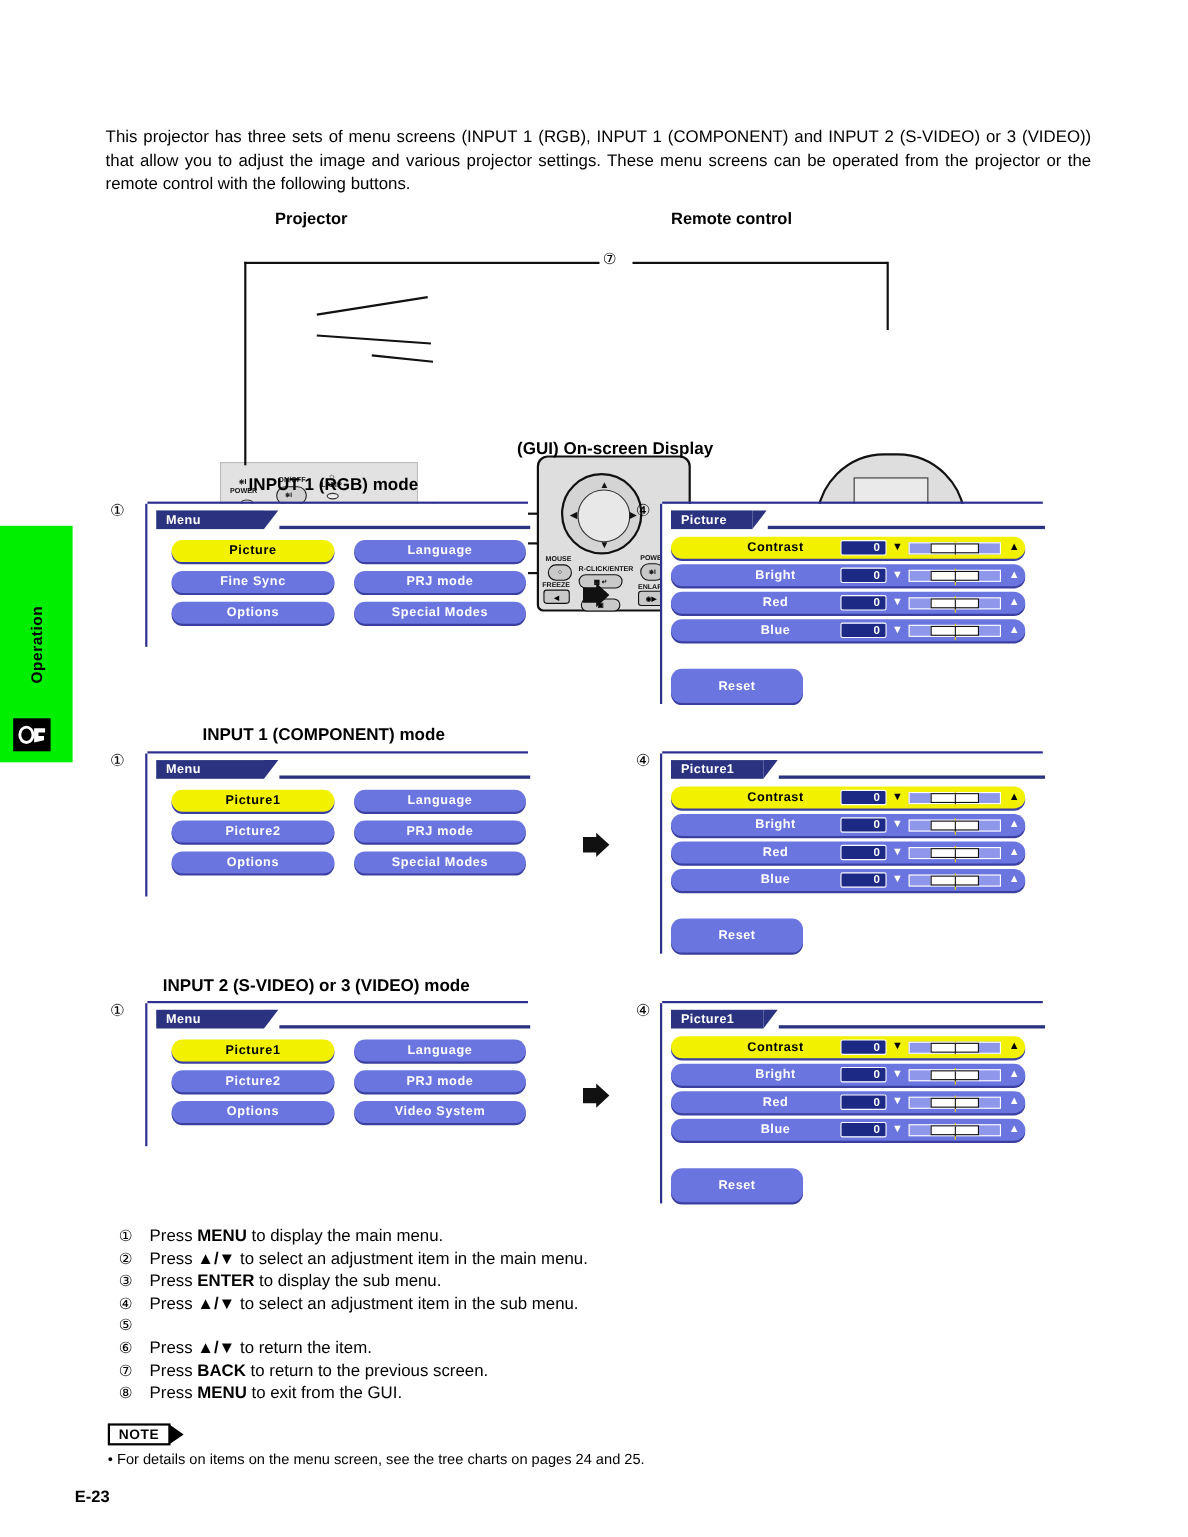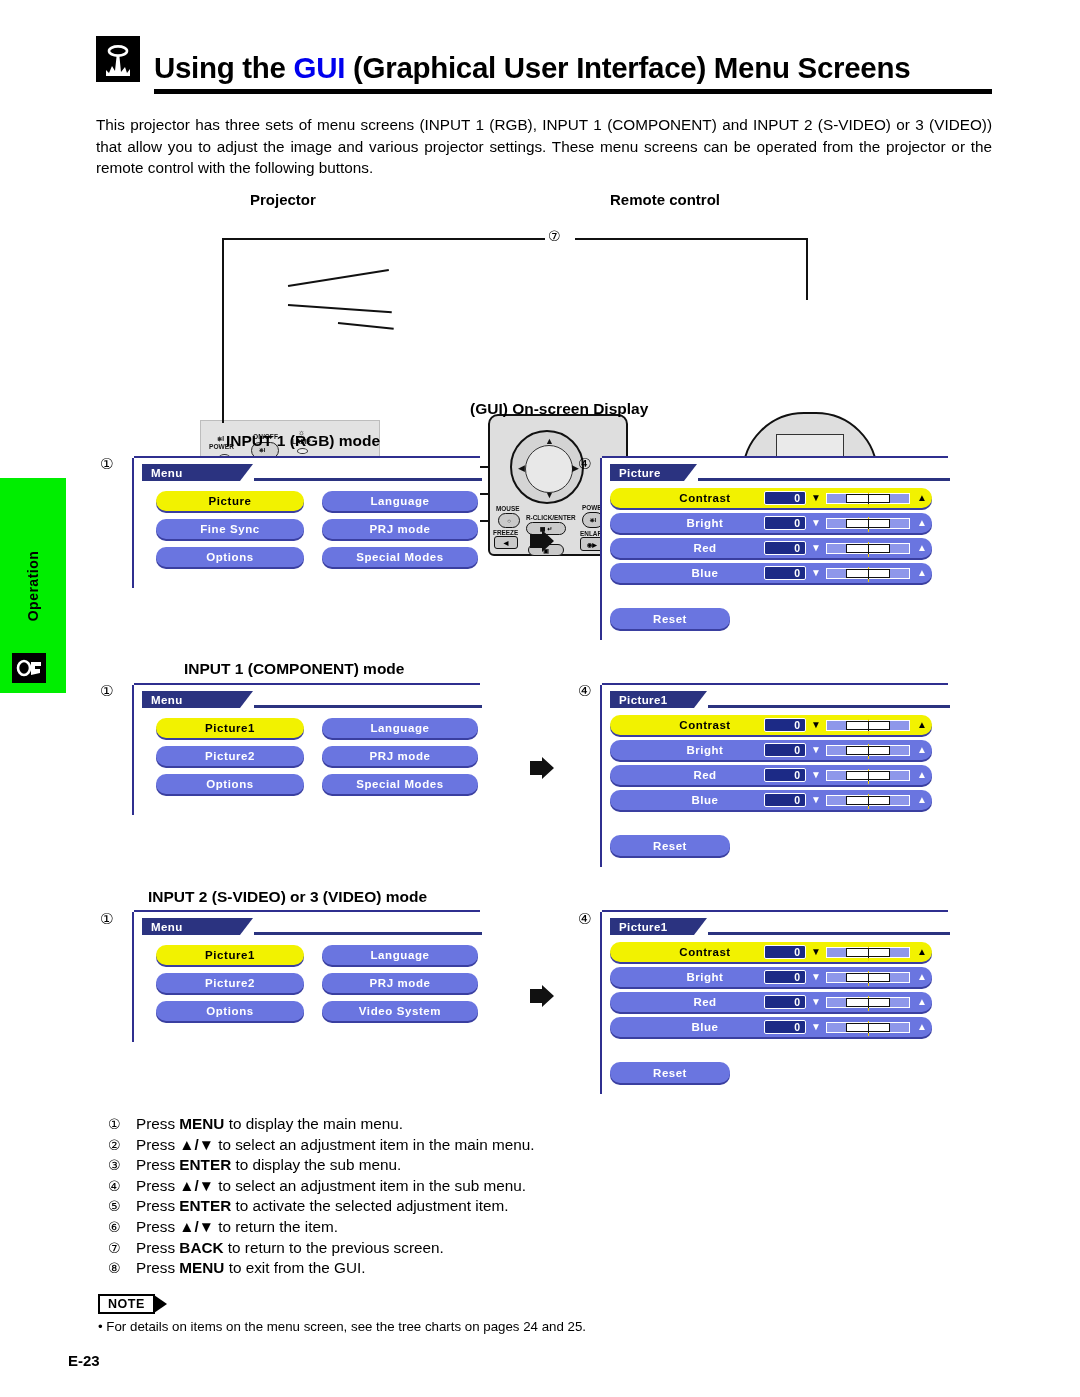--- a/index.html
+++ b/index.html
@@ -209,21 +209,21 @@
     border: 1px solid #ffffff; position: relative; margin-right: 2px;
   }
   .arow.sel .track { background: #8e97ea; border-color:#ffffff; }
   .track-center { position:absolute; left:50%; top:-2px; width:1px; height:15px; background:#f0d000; }
   .knob {
     position:absolute; left:50%; top:0; transform: translateX(-50%);
     width: 44px; height: 9px; background: #ffffff; border: 1px solid #111;
   }
   .knob-split { position:absolute; left:50%; top:0; width:1px; height:9px; background:#111; }
   .resetbtn {
-    position: absolute; width: 120px; height: 21px;
+    position: absolute; width: 120px; height: 31px;
     background: #6a75e0; border-radius: 10px;
     box-shadow: 0 2px 0 #3a3fa0;
     color: #fff; font-size: 11.5px; font-weight: bold;
     display:flex; align-items:center; justify-content:center; letter-spacing:.5px;
   }
 
   
   .steps { position: absolute; left: 108px; top: 1114px; }
   .step { display: flex; align-items: baseline; font-size: 15.3px; line-height: 19.6px; }
   .step-num {
@@ -268,33 +268,20 @@
   <div class="side-tab">
     <div class="side-tab-label">Operation</div>
     <div class="side-tab-icon">
       <svg width="26" height="22" viewBox="0 0 26 22">
         <ellipse cx="8" cy="11" rx="6" ry="7" fill="none" stroke="#fff" stroke-width="2.6"></ellipse>
         <path d="M15 5 L25 5 L25 9 L19 9 L19 12 L24 12 L24 16 L15 18 Z" fill="#fff"></path>
       </svg>
     </div>
   </div>
 
-  <div class="header">
-    <div class="header-row">
-      <div class="header-icon">
-        <svg width="30" height="34" viewBox="0 0 30 34">
-          <rect x="0" y="0" width="30" height="34" fill="#000"></rect>
-          <ellipse cx="15" cy="9" rx="9" ry="4.6" fill="none" stroke="#fff" stroke-width="2.6"></ellipse>
-          <path d="M13.6 14 L16.4 14 L18 30 L22 25 L24 31 L27 27 L27 34 L3 34 L3 28 L6 31 L9 24 L12 29 Z" fill="#fff"></path>
-        </svg>
-      </div>
-      <div class="header-title"><span>Using the </span><span class="gui">GUI</span><span> (Graphical User Interface) Menu Screens</span></div>
-    </div>
-    <div class="header-rule"></div>
-  </div>
 
   <div class="intro">This projector has three sets of menu screens (INPUT 1 (RGB), INPUT 1 (COMPONENT) and INPUT 2 (S-VIDEO) or 3 (VIDEO)) that allow you to adjust the image and various projector settings. These menu screens can be operated from the projector or the remote control with the following buttons.</div>
 
   <div class="devices">
 
     <div class="cap cap-projector">Projector</div>
     <div class="cap cap-remote">Remote control</div>
 
     <div class="proj-body">
       <div class="proj-lbl" style="left:16px; top:14px;">⎈I</div>
@@ -638,21 +625,20 @@
     <div class="step">
       <span class="step-num">③</span>
       <span class="step-txt"><span>Press </span><b>ENTER</b><span> to display the sub menu.</span></span>
     </div>
     <div class="step">
       <span class="step-num">④</span>
       <span class="step-txt"><span>Press </span><b>▲/▼</b><span> to select an adjustment item in the sub menu.</span></span>
     </div>
     <div class="step">
       <span class="step-num">⑤</span>
-      <span class="step-txt"><span>Press </span><b>ENTER</b><span> to activate the selected adjustment item.</span></span>
     </div>
     <div class="step">
       <span class="step-num">⑥</span>
       <span class="step-txt"><span>Press </span><b>▲/▼</b><span> to return the item.</span></span>
     </div>
     <div class="step">
       <span class="step-num">⑦</span>
       <span class="step-txt"><span>Press </span><b>BACK</b><span> to return to the previous screen.</span></span>
     </div>
     <div class="step">

